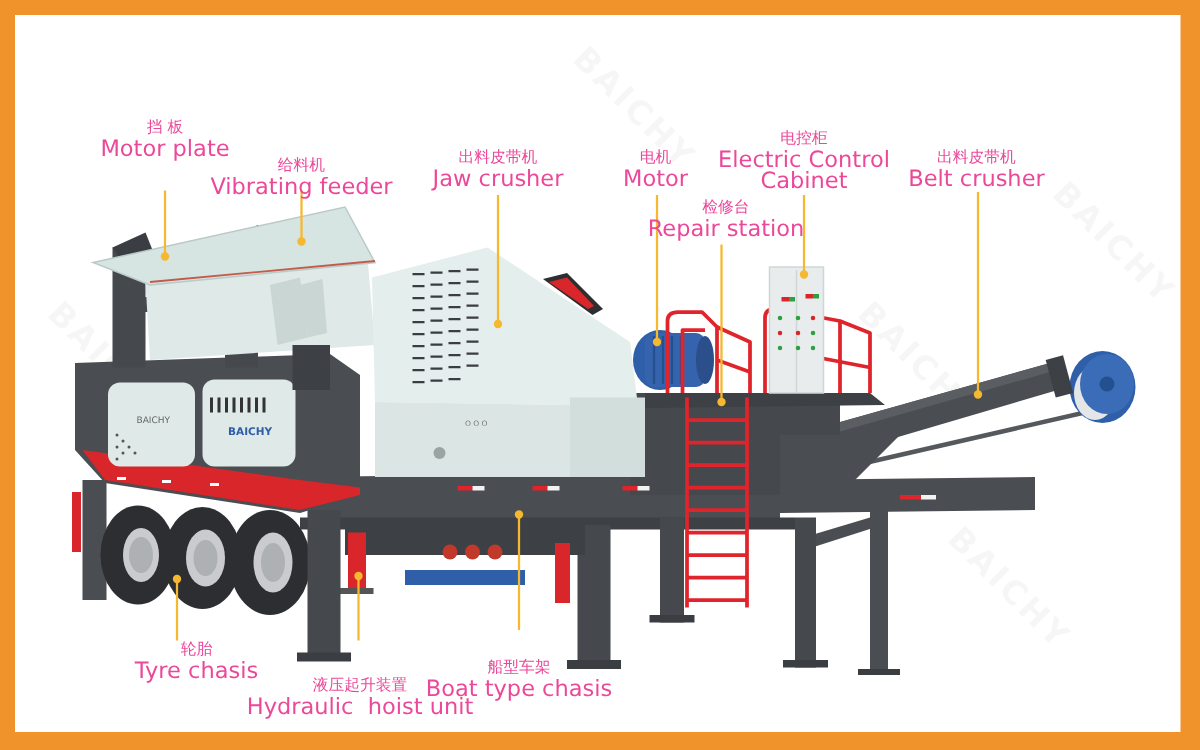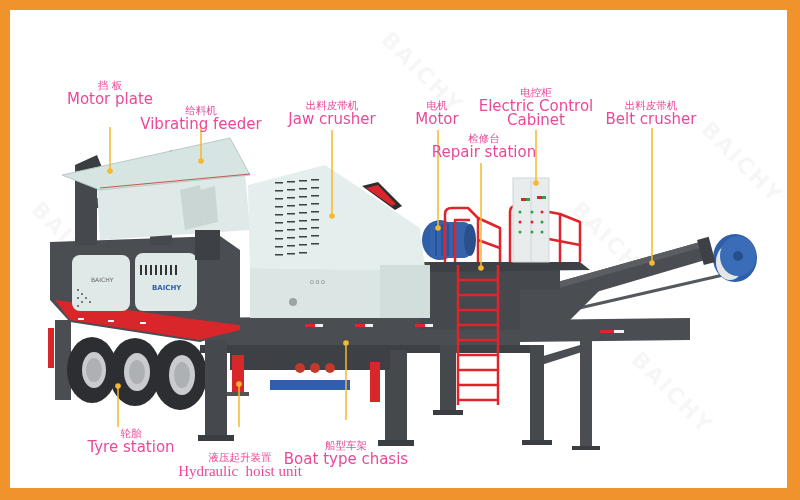--- a/index.html
+++ b/index.html
@@ -300,22 +300,22 @@
 <div class="label" style="left:484px;top:131px;">
   <span class="zh">检修台</span>
   <span class="en">Repair station</span>
 </div>
 <div class="label" style="left:651px;top:98px;">
   <span class="zh">出料皮带机</span>
   <span class="en">Belt crusher</span>
 </div>
 <div class="label" style="left:118px;top:426px;margin-left:13px;">
   <span class="zh">轮胎</span>
-  <span class="en">Tyre station</span>
+  <span class="en">Tyre chasis</span>
 </div>
 <div class="label" style="left:240px;top:426px;margin-top:24px;">
   <span class="zh">液压起升装置</span>
-  <span class="en" style="white-space:pre;font-family:Liberation Serif, serif;">Hydraulic  hoist unit</span>
+  <span class="en" style="white-space:pre;">Hydraulic  hoist unit</span>
 </div>
 <div class="label" style="left:346px;top:438px;">
   <span class="zh">船型车架</span>
   <span class="en">Boat type chasis</span>
 </div>
 
 </body></html>

